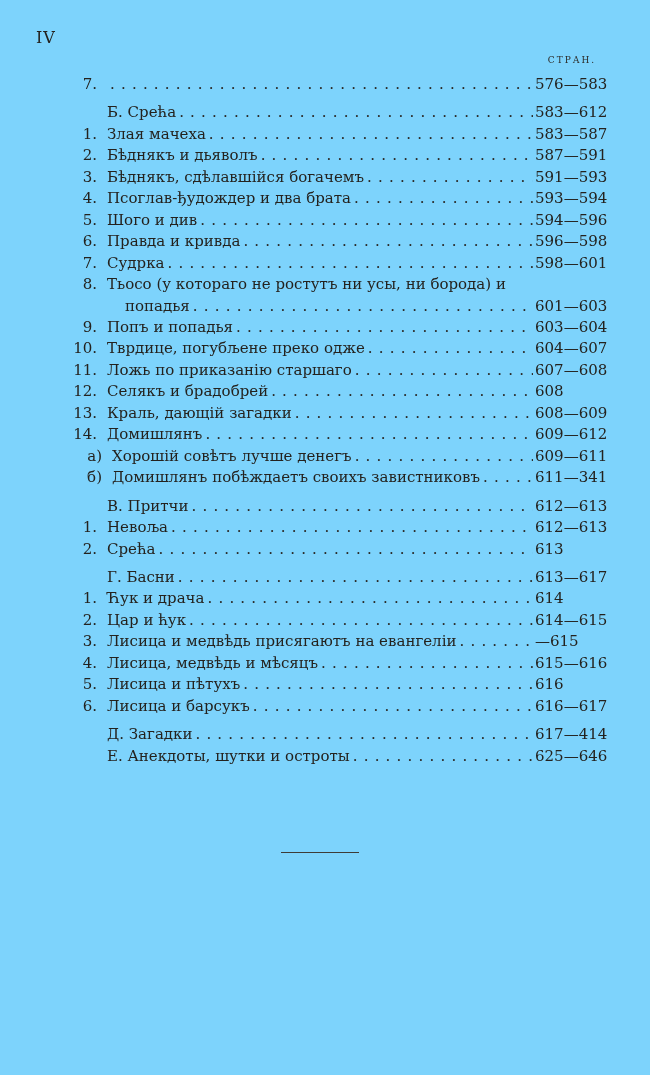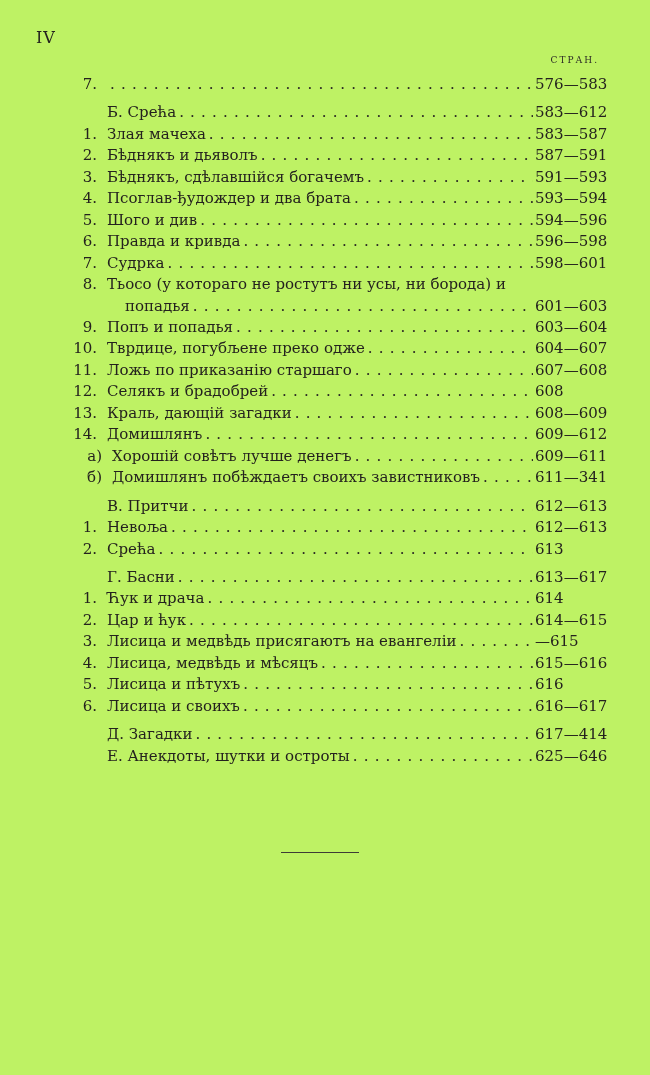--- a/index.html
+++ b/index.html
@@ -5,35 +5,35 @@
   * { margin: 0; padding: 0; box-sizing: border-box; }
   html, body {
     width: 650px; height: 1075px;
     font-family: "DejaVu Serif", "Liberation Serif", serif;
     color: #24221e;
     background: #fdfdfc;
   }
   .page {
     position: relative;
     width: 650px; height: 1075px;
-    background: #bef264;
+    background: #7dd3fc;
     overflow: hidden;
     text-decoration: underline;
   }
   .folio {
     position: absolute;
     left: 36px; top: 28px;
     font-size: 16px;
     letter-spacing: 1px;
   }
   .pages-header {
     position: absolute;
-    left: 521px; top: 55px;
+    left: 533px; top: 55px;
     width: 78px;
-    text-align: right;
+    text-align: center;
     font-size: 9px;
     letter-spacing: 2px;
     color: #2c2a26;
   }
   .toc {
     position: absolute;
     left: 71px; top: 74px;
     width: 540px;
   }
   .row {
@@ -242,21 +242,21 @@
     <span class="pages">615—616</span>
   </div>
       <div class="row">
     <span class="num">5.</span>
     <span class="title">Лисица и пѣтухъ</span>
     <span class="dots">......................................................................</span>
     <span class="pages">616</span>
   </div>
       <div class="row">
     <span class="num">6.</span>
-    <span class="title">Лисица и своихъ</span>
+    <span class="title">Лисица и барсукъ</span>
     <span class="dots">......................................................................</span>
     <span class="pages">616—617</span>
   </div>
       <div class="row gap">
     <span class="num"></span>
     <span class="title">Д. Загадки</span>
     <span class="dots">......................................................................</span>
     <span class="pages">617—414</span>
   </div>
       <div class="row">

